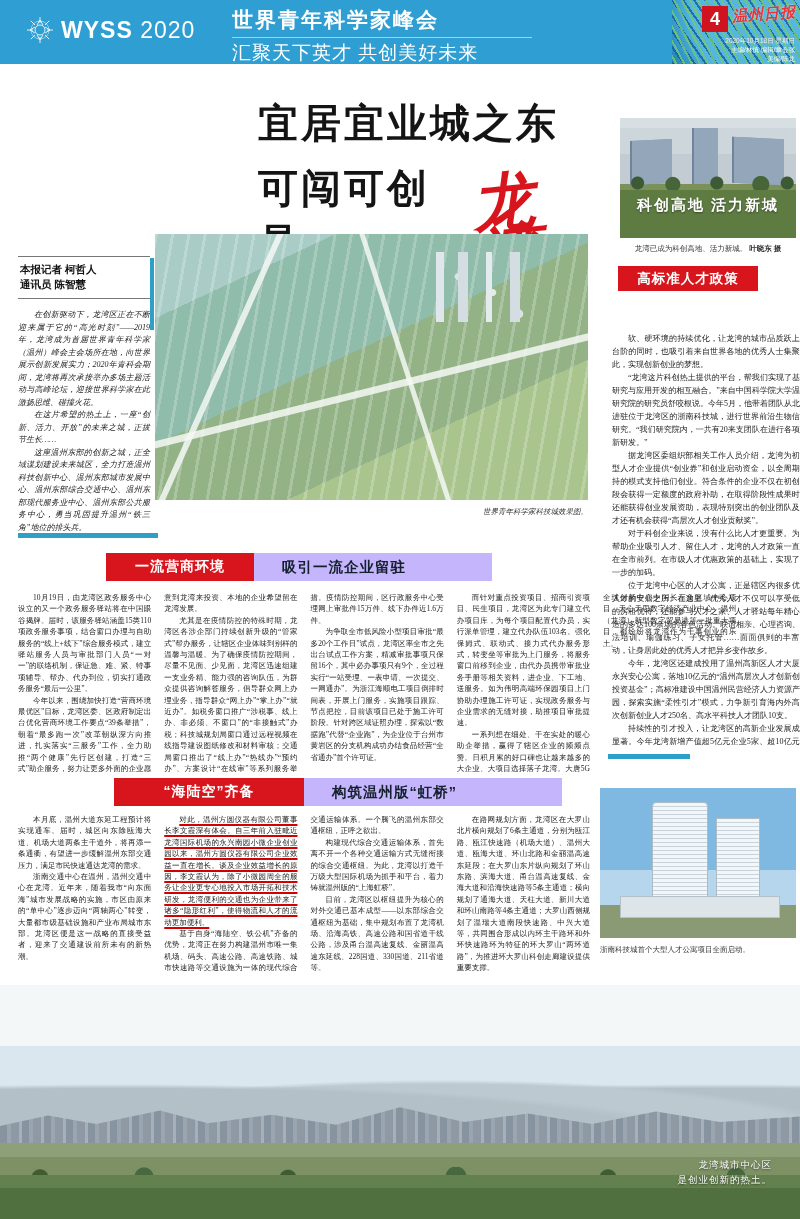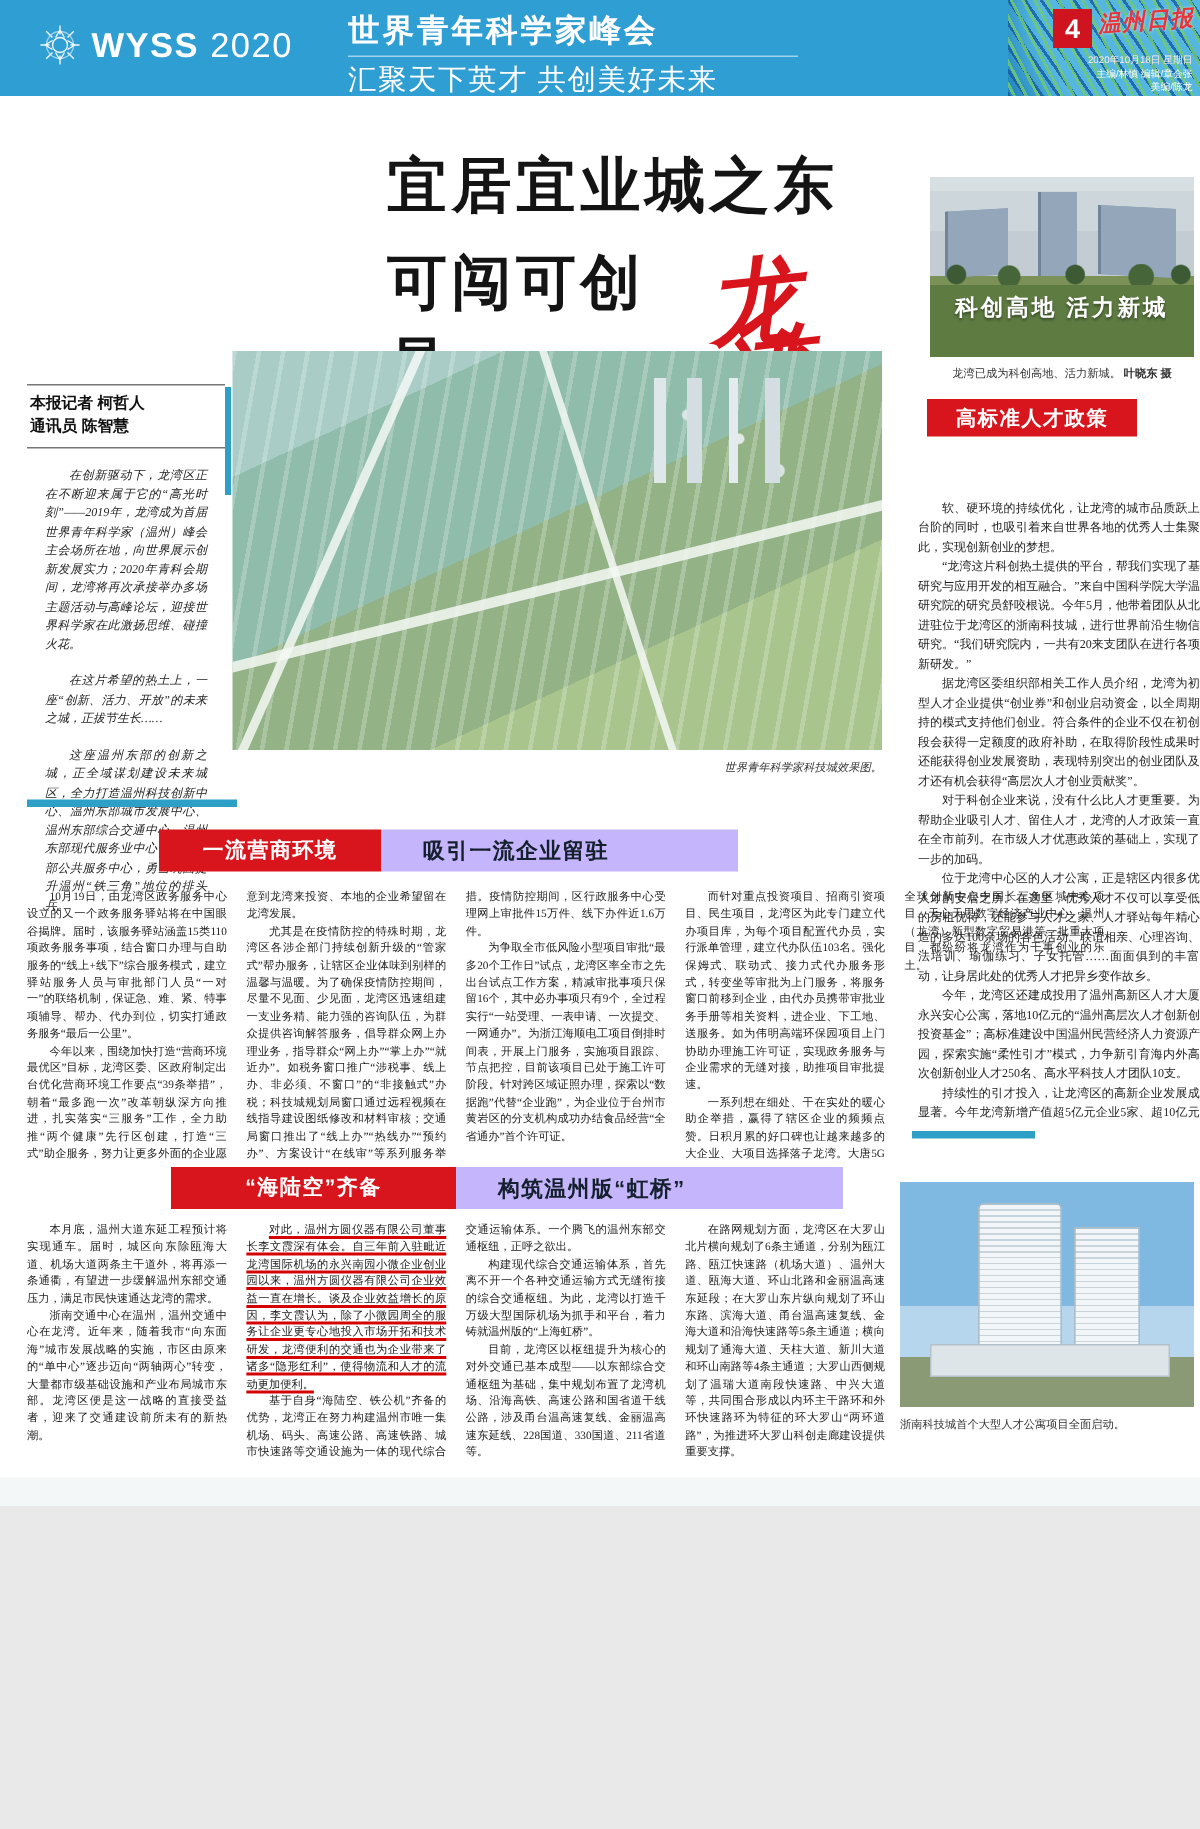--- a/index.html
+++ b/index.html
@@ -1,17 +1,17 @@
 <!DOCTYPE html>
 <html><head>
 <meta charset="utf-8">
 <style>
   * { margin:0; padding:0; box-sizing:border-box; }
   html,body { background:#e9e9e9; }
-  .page { position:relative; width:800px; height:1004px; margin:0 auto; background:#fff;
+  .page { position:relative; width:800px; height:1219px; margin:0 auto; background:#fff;
           font-family:"Liberation Serif", serif; color:#222; overflow:hidden; }
 
   
   .masthead { position:absolute; left:0; top:0; width:800px; height:64px; background:#2f9ed3; overflow:hidden; }
   .mh-logo { position:absolute; left:26px; top:16px; display:flex; align-items:center; gap:7px; }
   .mh-logo-icon { width:28px; height:28px; }
   .mh-logo-text { font-family:"Liberation Sans",sans-serif; color:#fff; font-size:23px; letter-spacing:1px; }
   .mh-logo-text b { font-weight:bold; }
   .mh-title-wrap { position:absolute; left:232px; top:6px; width:330px; }
   .mh-title { font-family:"Liberation Sans",sans-serif; font-weight:bold; color:#fff; font-size:21px; letter-spacing:2px; }
@@ -83,21 +83,21 @@
   .ae-towers { position:absolute; right:40px; top:18px; width:120px; height:70px;
       background:
         linear-gradient(90deg, transparent 0 8px, #dfe7ea 8px 16px, transparent 16px 30px, #d4dee2 30px 40px, transparent 40px 58px, #e4ebee 58px 64px, transparent 64px 82px, #d4dee2 82px 92px, transparent 92px); }
   .cap-aerial { position:absolute; left:330px; top:506px; width:258px; text-align:right; font-style:italic; }
 
   
   .byline { position:absolute; left:18px; top:256px; width:132px; }
   .byline .names { border-top:1px solid #777; border-bottom:1px solid #777; padding:5px 2px 6px;
       font-family:Liberation Sans, sans-serif; font-weight:bold; font-size:10.5px; line-height:15px; color:#111; }
   .byline .bl-text { margin-top:10px; font-style:italic; font-size:8px; line-height:12.5px; color:#222; }
-  .byline .bl-text p { text-indent:2em; text-align:justify; margin:12px; }
+  .byline .bl-text p { text-indent:2em; text-align:justify; margin:0; }
   .vbar-teal { position:absolute; left:150px; top:258px; width:4px; height:72px; background:#2e9fc6; }
   .hbar-teal { position:absolute; left:18px; top:533px; width:140px; height:5px; background:#2e9fc6; }
 
   
   .tagbox { position:absolute; height:28px; background:#d8151d; color:#fff; font-family:"Liberation Sans",sans-serif;
       font-weight:bold; font-size:14px; display:flex; align-items:center; justify-content:center; letter-spacing:1px; }
   .titlebox { position:absolute; height:28px; background:#c4b5fd; color:#15202e; font-family:"Liberation Sans",sans-serif;
       font-weight:bold; font-size:14.5px; display:flex; align-items:center; letter-spacing:1px; padding-left:28px; }
   .biz-tag { left:106px; top:553px; width:148px; }
   .biz-title { left:254px; top:553px; width:238px; }

